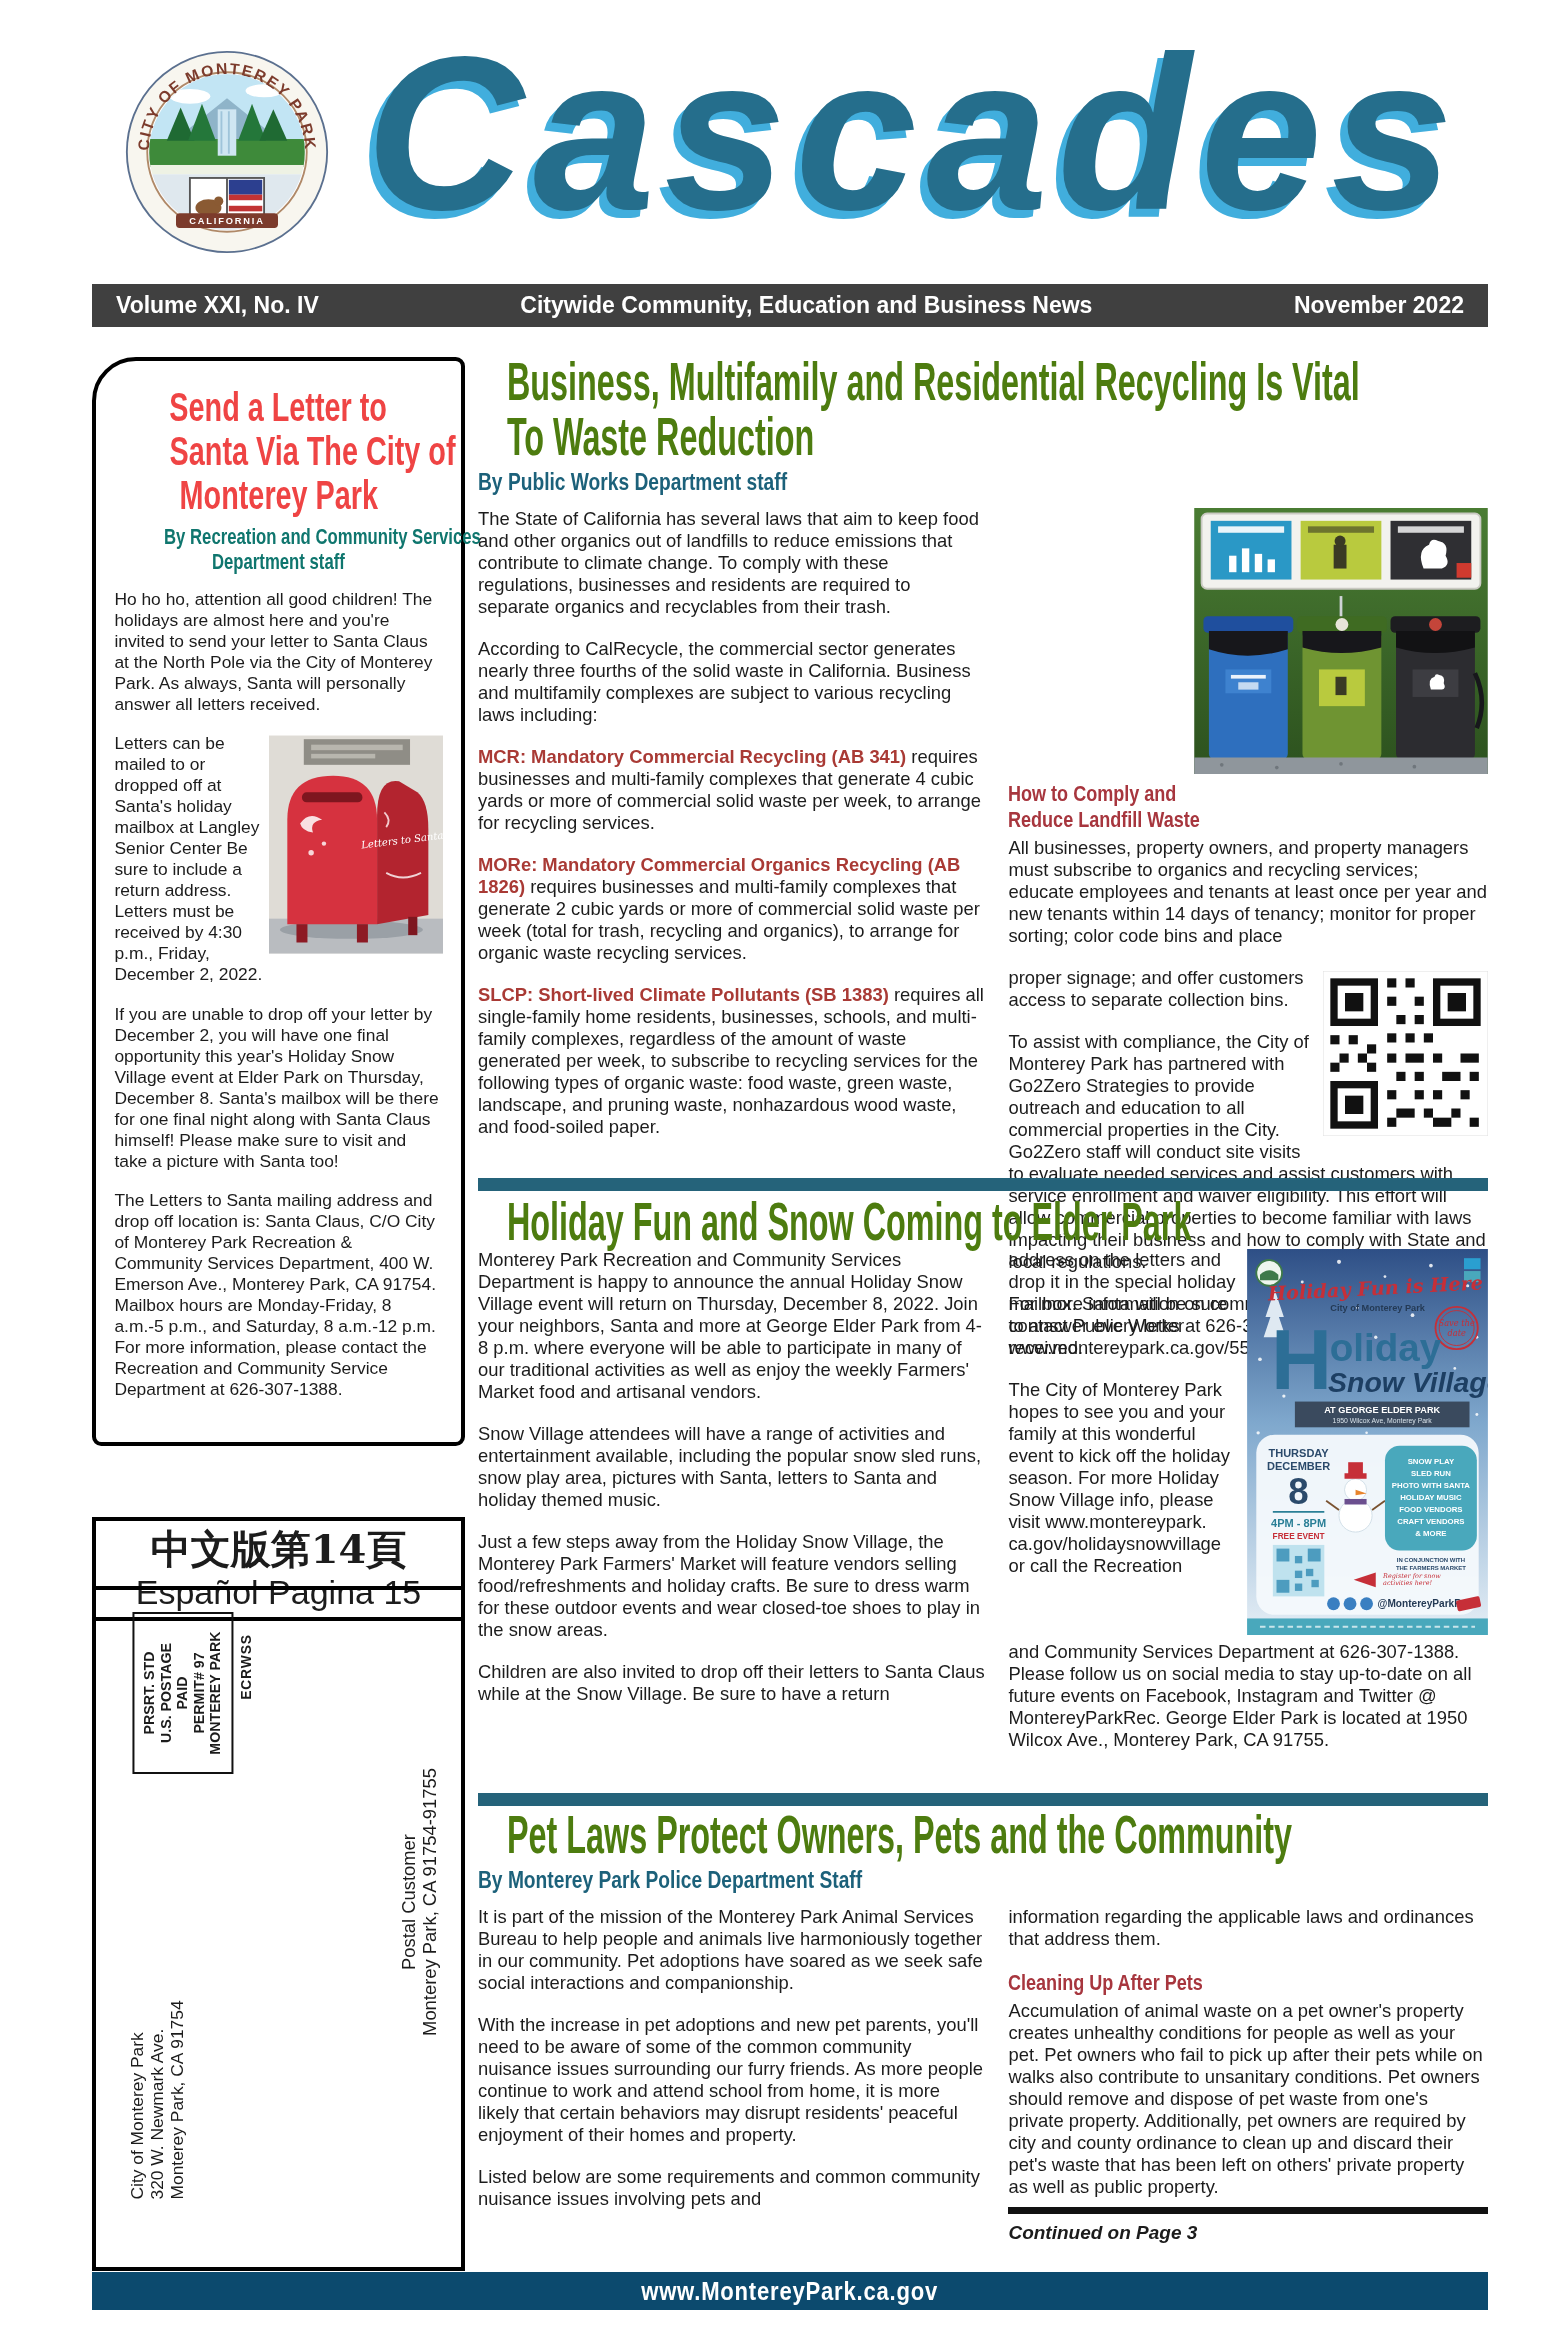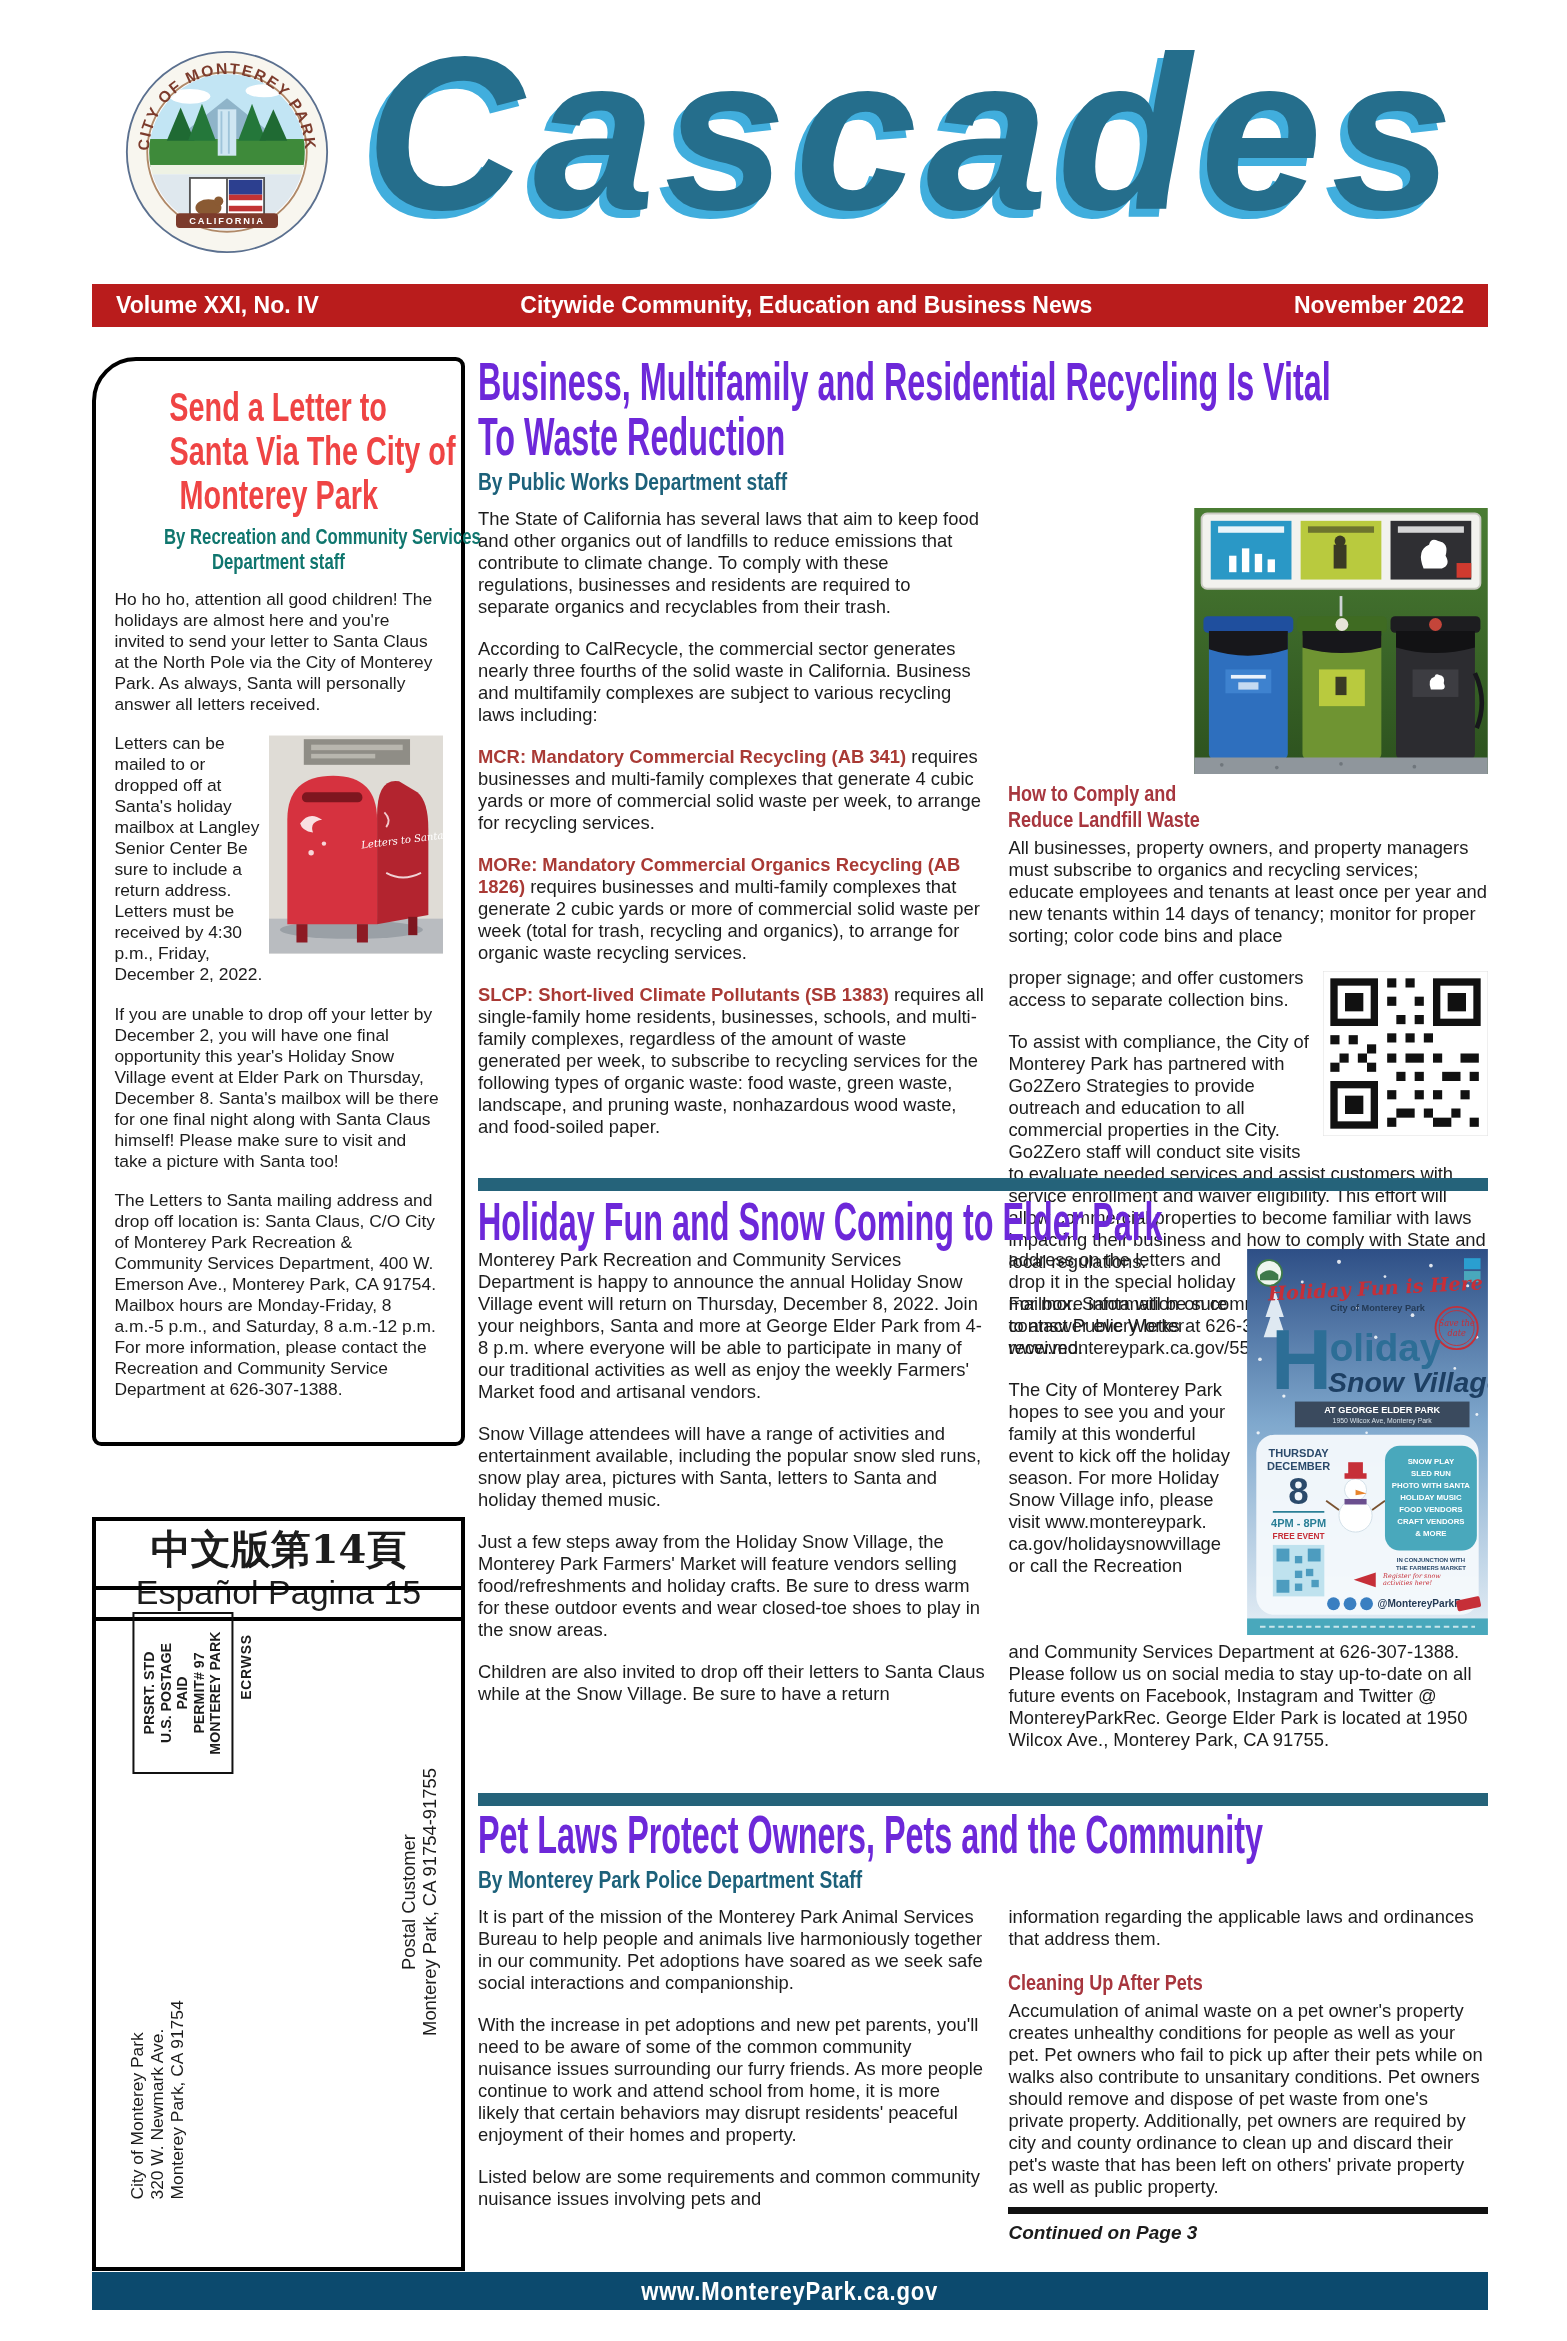--- a/index.html
+++ b/index.html
@@ -12,26 +12,26 @@
   .body-text{font-size:18.4px;line-height:22px;}
   
   #logo-word{
     left:340px;top:24px;width:1148px;text-align:center;
     font-size:219px;line-height:219px;font-weight:bold;font-style:italic;
     color:#256E8C;letter-spacing:9.2px;
     text-shadow:-7.3px 8.3px 0 #41AEDD;
     white-space:nowrap;
   }
   #infobar{
-    left:92px;top:284px;width:1396px;height:43px;background:#b91c1c;
+    left:92px;top:284px;width:1396px;height:43px;background:#404040;
     display:flex;align-items:center;justify-content:space-between;
     padding:0 24px;box-sizing:border-box;color:#fff;font-weight:bold;font-size:23px;
   }
   
-  .hl{color:#6d28d9;font-weight:bold;font-size:53px;}
+  .hl{color:#4d7c0f;font-weight:bold;font-size:53px;margin-left:29px;}
   .hl .row{height:55px;line-height:55px;white-space:nowrap;}
   .hl .ln{display:inline-block;transform:scaleX(0.61);transform-origin:left center;white-space:nowrap;}
   .byline{color:#1C617A;font-weight:bold;font-size:24px;line-height:27.5px;margin:3.7px 0 13px 0;white-space:nowrap;}
   .byline .ln{display:inline-block;transform:scaleX(0.8);transform-origin:left center;}
   .cols{display:flex;gap:23px;}
   .colL{width:510px;}
   .colR{width:482px;position:relative;}
   .lead{color:#A93A35;font-weight:bold;}
   .subhead{color:#A7363E;font-weight:bold;font-size:22px;line-height:26px;margin-bottom:3.7px;}
   .subhead .ln{display:inline-block;transform:scaleX(0.82);transform-origin:left center;white-space:nowrap;}

